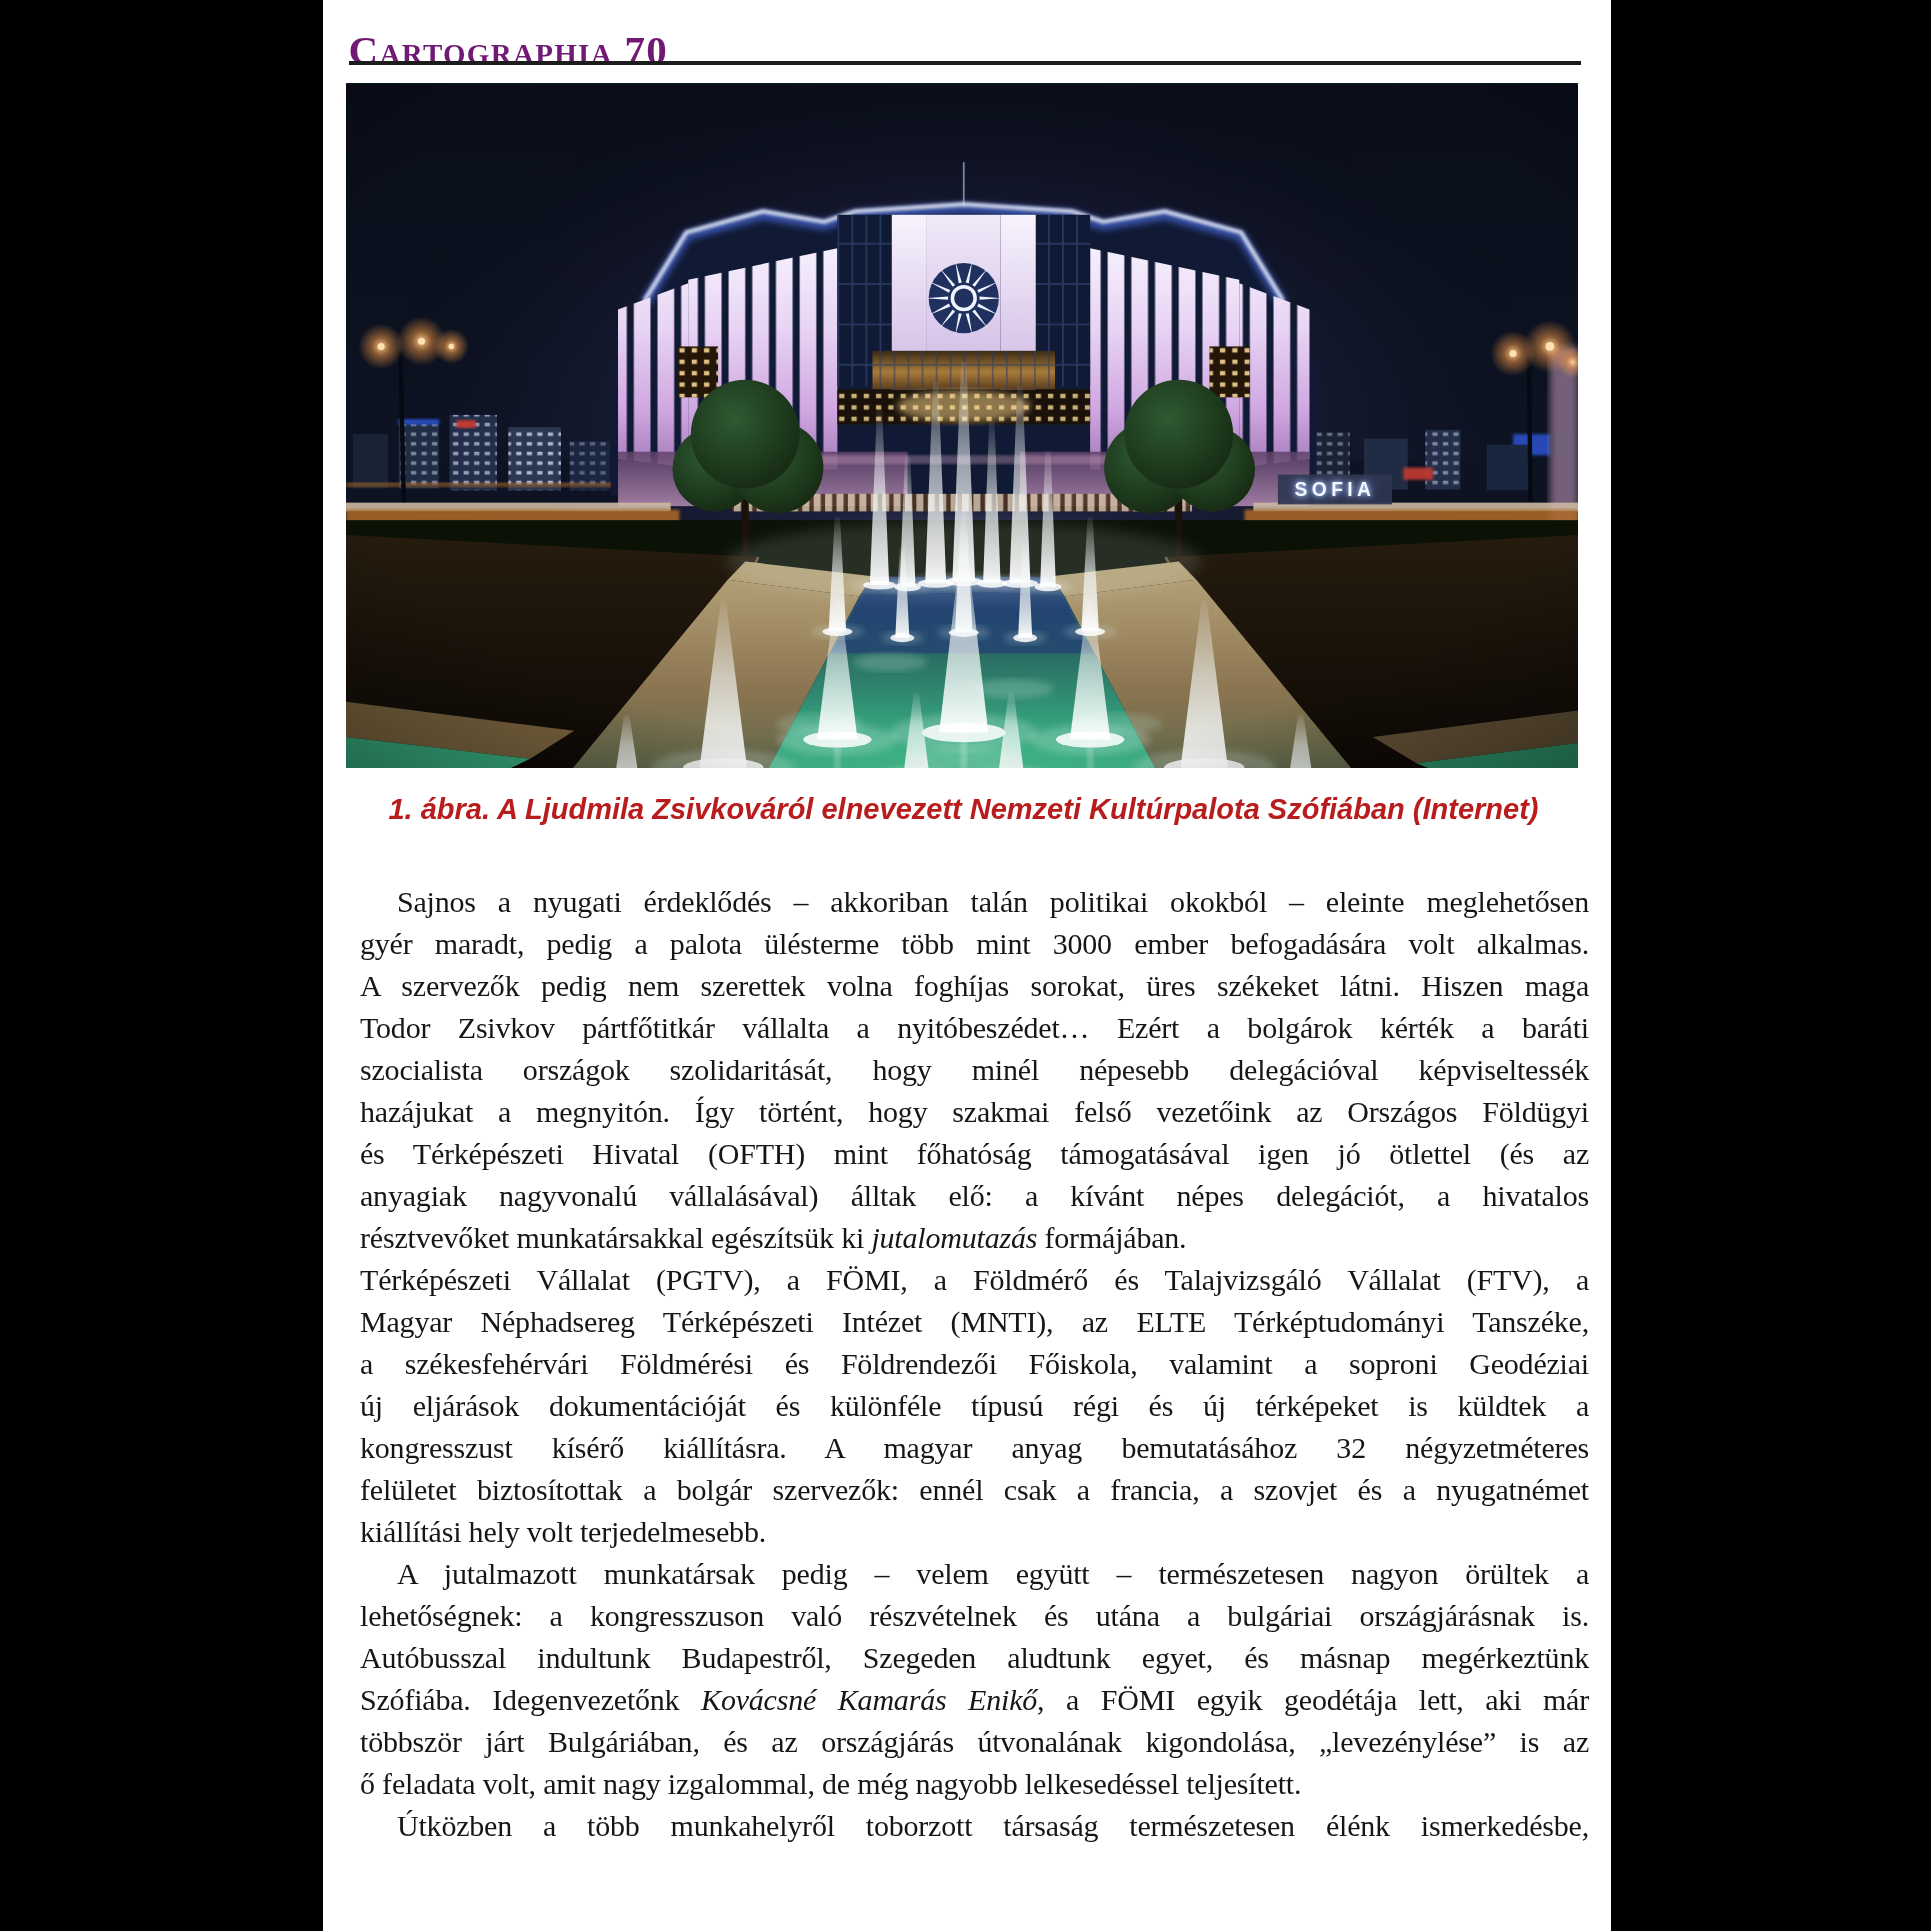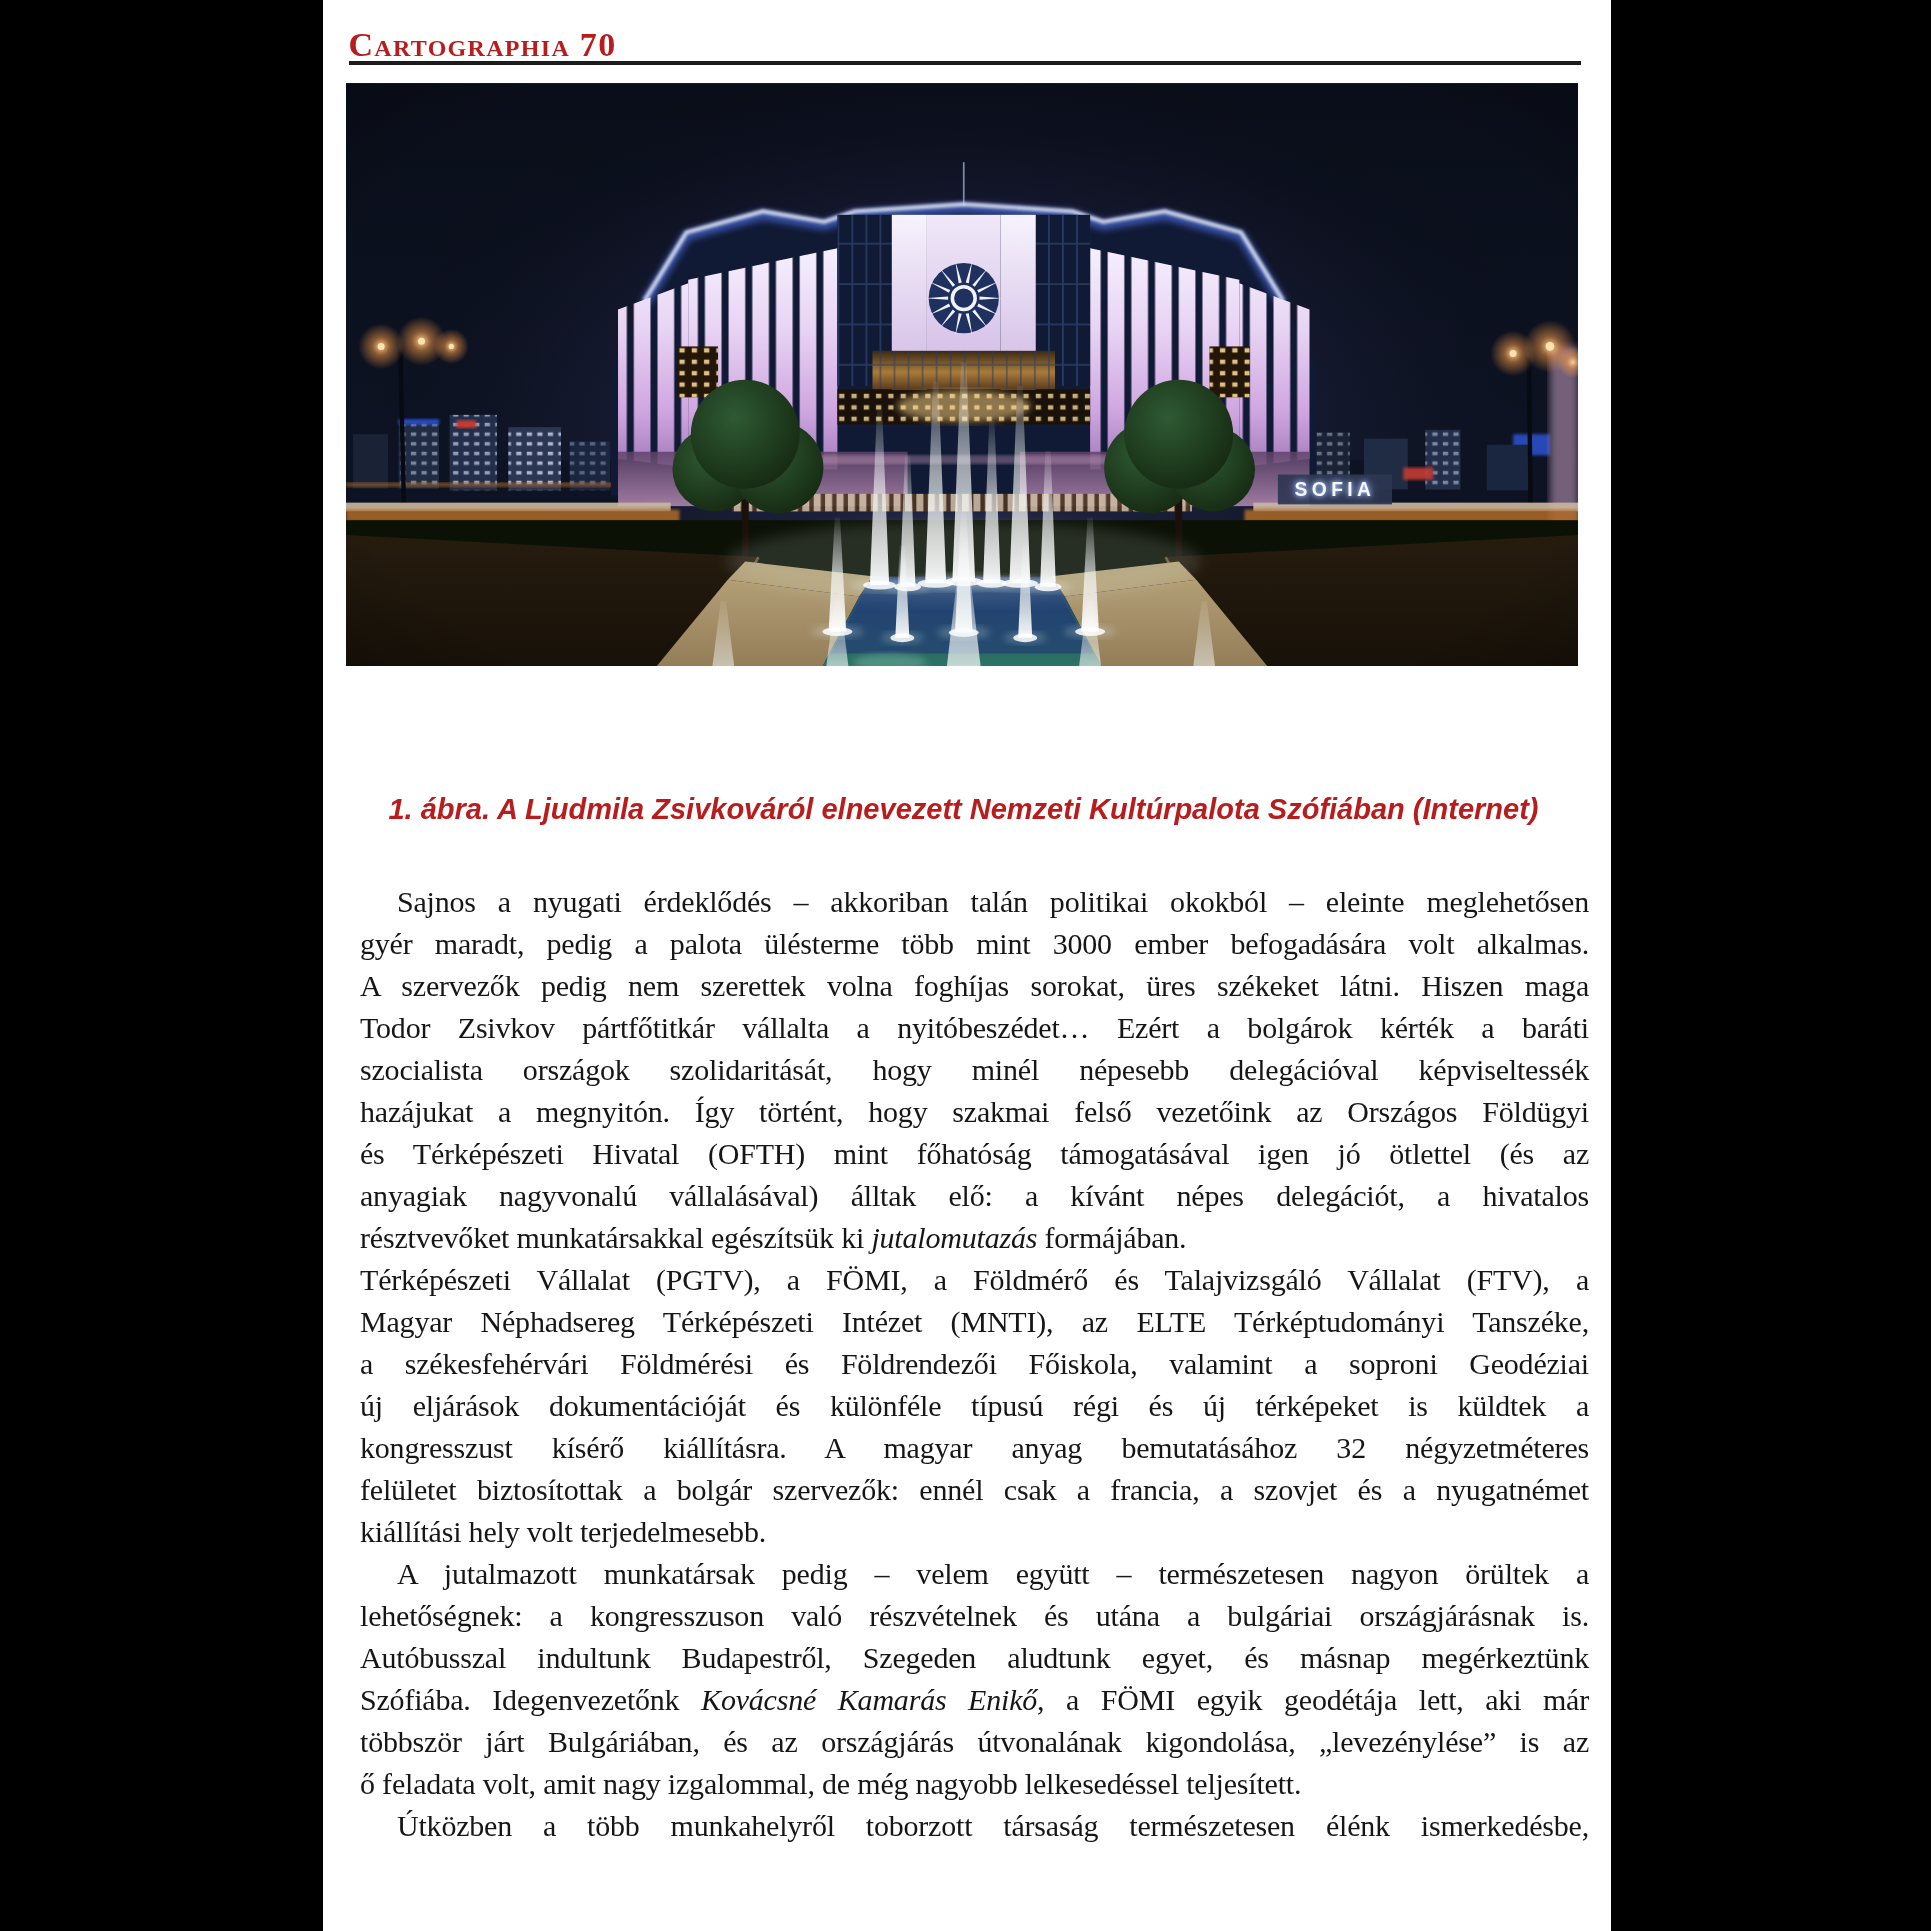--- a/index.html
+++ b/index.html
@@ -12,23 +12,23 @@
     --stone_mid:#75603c; --stone_dark:#241b10; --water_blue:#223e73;
     --water_teal:#2a6a62; --water_green:#47c18e; --jet_white:#f4fbfa;
     --tree_dark:#14260f; --tree_light:#2e5a33; --sign_red:#c43a30; --sign_blue:#2a50c8;
   }
   *{margin:0;padding:0;box-sizing:border-box;}
   html,body{width:1931px;height:1931px;}
   body{background:var(--canvas);position:relative;overflow:hidden;
        font-family:"Liberation Serif",serif;color:var(--ink);}
   .page{position:absolute;left:323px;top:0;width:1288px;height:1931px;background:var(--paper);}
   .header-title{position:absolute;left:25.5px;top:26px;font-variant:small-caps;
-       font-size:34px;font-weight:600;letter-spacing:1.3px;color:#b91c1c;}
+       font-size:41px;font-weight:600;letter-spacing:1.3px;color:#701a75;}
   .header-rule{position:absolute;left:25.5px;top:61px;width:1232px;height:3.5px;background:#1c1c1c;}
-  .photo-frame{position:absolute;left:23px;top:83px;width:1232px;height:583px;overflow:hidden;background:#15803d;}
+  .photo-frame{position:absolute;left:23px;top:83px;width:1232px;height:685px;overflow:hidden;background:#15803d;}
   .photo-frame svg{display:block;}
   .sofia-label{position:absolute;left:932px;top:392px;width:114px;height:30px;
        line-height:30px;text-align:center;font-family:"Liberation Sans",sans-serif;
        font-size:19.3px;font-weight:bold;letter-spacing:4.4px;color:#f2f6ff;
        text-shadow:0 0 5.3px #bcd0ff,0 0 10.5px #8fb0ff;}
   .caption{position:absolute;left:26px;top:793px;width:1229px;text-align:center;
        font-family:"Liberation Sans",sans-serif;font-style:italic;font-weight:600;
        font-size:29px;color:#b91c1c;}
   .body-text{position:absolute;left:28px;top:881px;width:1229px;
        font-size:30px;line-height:42px;letter-spacing:-0.2px;color:#161616;margin-left:9px;}

